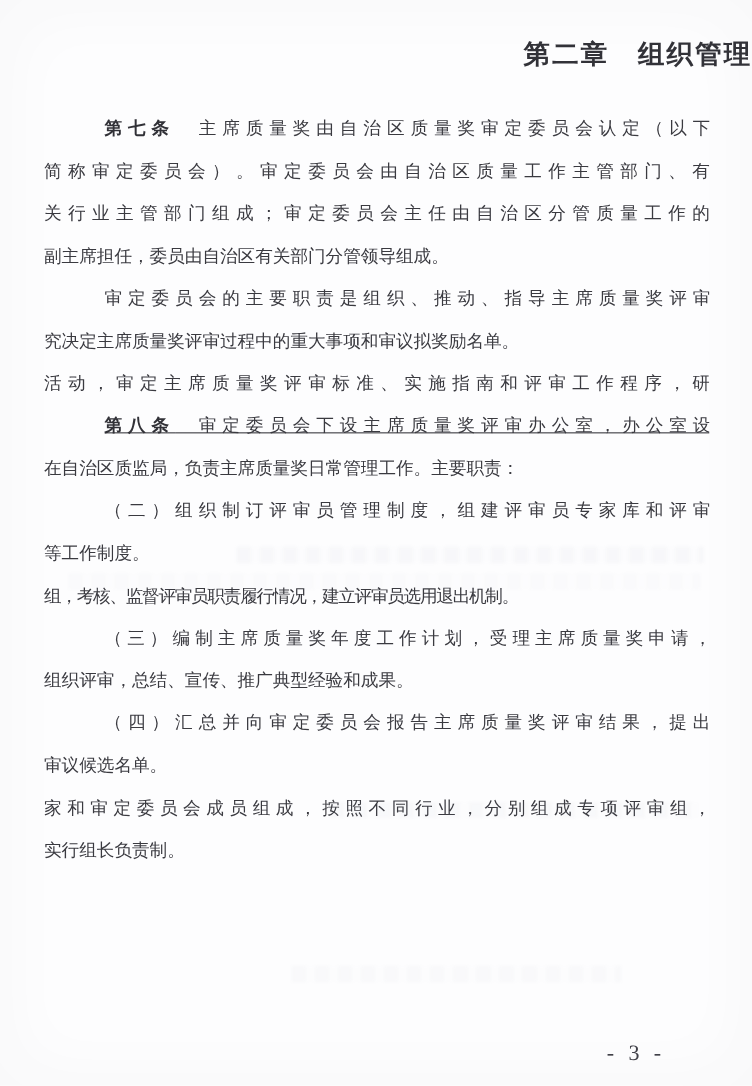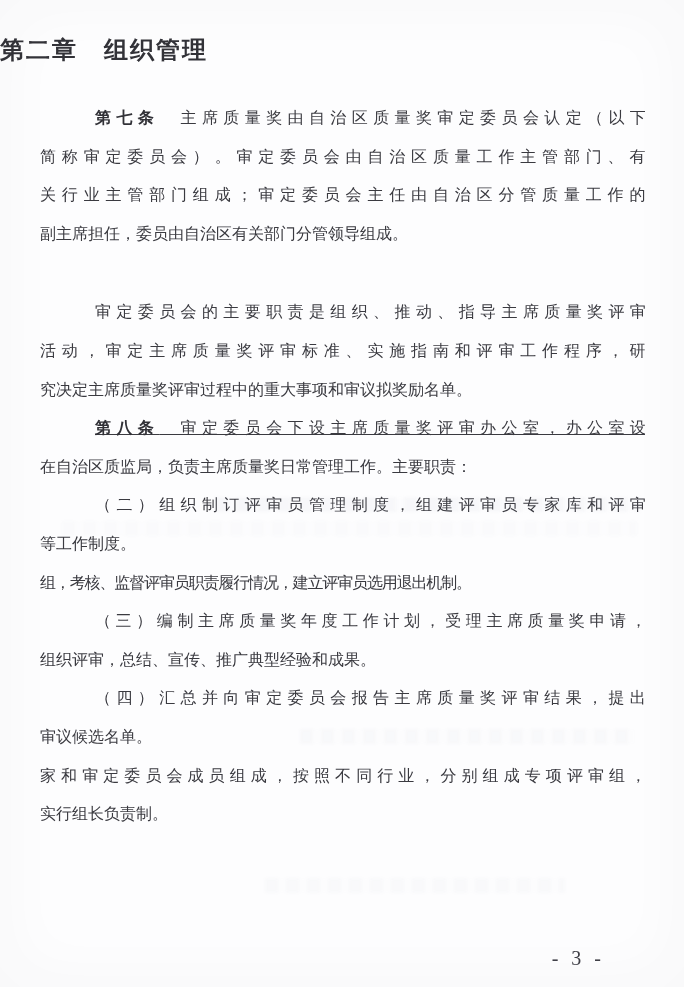--- a/index.html
+++ b/index.html
@@ -17,21 +17,21 @@
     color: #3a3a40;
     box-shadow: inset 0 0 70px rgba(60,60,70,0.03);
   }
   .chapter-title {
     position: absolute;
     top: 33px;
     left: 0;
     width: 100%;
     height: 34px;
     line-height: 34px;
-    text-align: left;
+    text-align: right;
     font-size: 24px;
     font-weight: bold;
     letter-spacing: 2px;
     color: #323238;
   }
   .doc-body {
     position: absolute;
     top: 99px;
     left: 40px;
     width: 605px;
@@ -86,23 +86,23 @@
 
 <div id="page">
 
   <div class="chapter-title">第二章　组织管理</div>
 
   <div class="doc-body">
       <div class="line indent" style="letter-spacing: -0.85px; white-space: nowrap;"><span class="lead">第七条</span>　主席质量奖由自治区质量奖审定委员会认定（以下</div>
       <div class="line" style="letter-spacing: -0.39px; white-space: nowrap;">简称审定委员会）。审定委员会由自治区质量工作主管部门、有</div>
       <div class="line" style="letter-spacing: -0.39px; white-space: nowrap;">关行业主管部门组成；审定委员会主任由自治区分管质量工作的</div>
       <div class="line last">副主席担任，委员由自治区有关部门分管领导组成。</div>
-      <div class="line indent" style="letter-spacing: -0.85px; white-space: nowrap; margin-top: 40px;">审定委员会的主要职责是组织、推动、指导主席质量奖评审</div>
+      <div class="line indent" style="letter-spacing: -0.85px; white-space: nowrap;">审定委员会的主要职责是组织、推动、指导主席质量奖评审</div>
+      <div class="line last">究决定主席质量奖评审过程中的重大事项和审议拟奖励名单。</div>
       <div class="line" style="letter-spacing: -0.39px; white-space: nowrap;">活动，审定主席质量奖评审标准、实施指南和评审工作程序，研</div>
-      <div class="line last">究决定主席质量奖评审过程中的重大事项和审议拟奖励名单。</div>
       <div class="line indent" style="letter-spacing: -0.85px; white-space: nowrap; text-decoration: underline;"><span class="lead">第八条</span>　审定委员会下设主席质量奖评审办公室，办公室设</div>
       <div class="line last">在自治区质监局，负责主席质量奖日常管理工作。主要职责：</div>
       <div class="line indent" style="letter-spacing: -0.85px; white-space: nowrap;">（二）组织制订评审员管理制度，组建评审员专家库和评审</div>
       <div class="line last">等工作制度。</div>
       <div class="line last" style="letter-spacing: -1.14px; white-space: nowrap;">组，考核、监督评审员职责履行情况，建立评审员选用退出机制。</div>
       <div class="line indent" style="letter-spacing: -1.63px; white-space: nowrap;">（三）编制主席质量奖年度工作计划，受理主席质量奖申请，</div>
       <div class="line last">组织评审，总结、宣传、推广典型经验和成果。</div>
       <div class="line indent" style="letter-spacing: -0.85px; white-space: nowrap;">（四）汇总并向审定委员会报告主席质量奖评审结果，提出</div>
       <div class="line last">审议候选名单。</div>
       <div class="line" style="letter-spacing: -1.14px; white-space: nowrap;">家和审定委员会成员组成，按照不同行业，分别组成专项评审组，</div>

